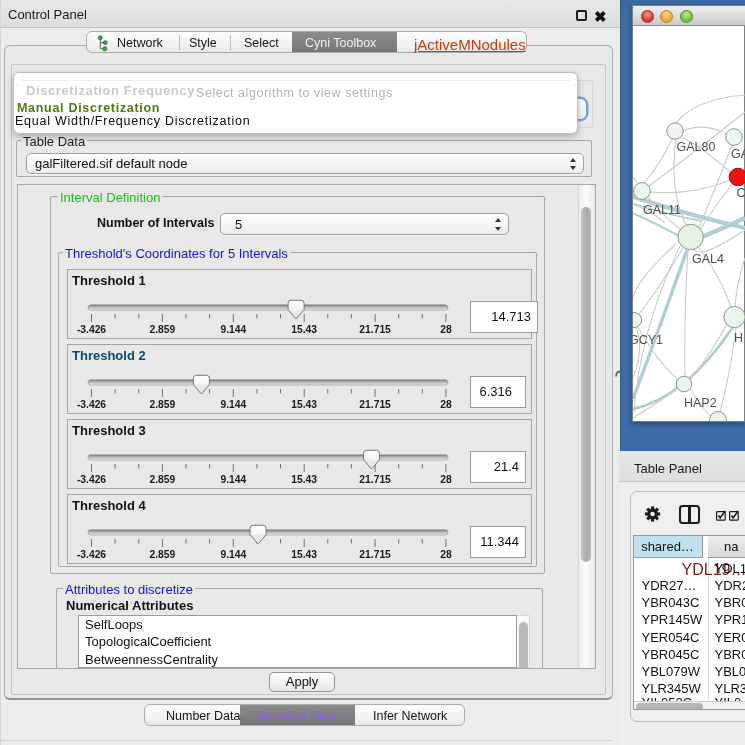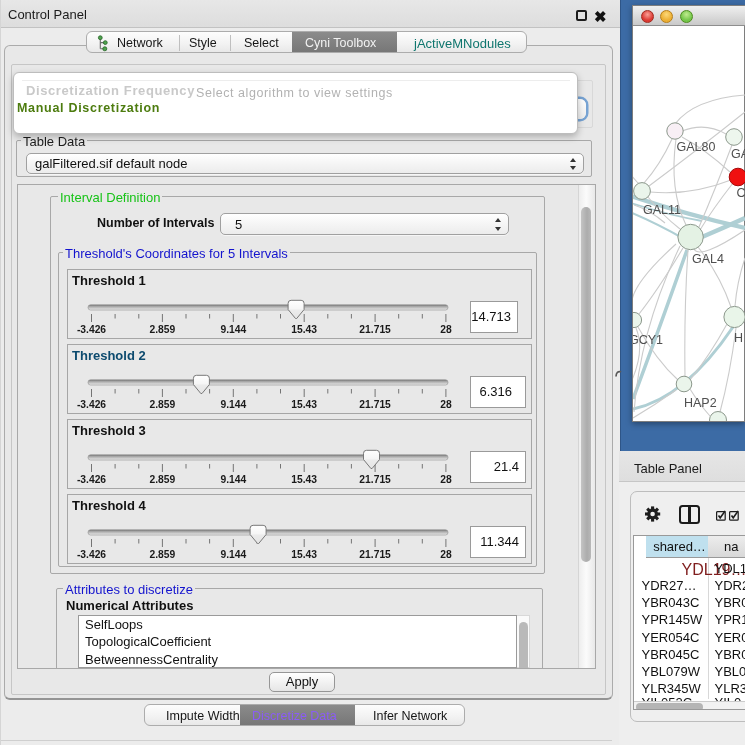--- a/index.html
+++ b/index.html
@@ -29,21 +29,21 @@
 <path d="M3.3 3.8 L3.3 13.8" stroke="#6a6a6a" stroke-width="1.1" fill="none"></path>
 <path d="M3.3 7.6 L8 7.6 M3.3 13.8 L7.4 13.8" stroke="#6a6a6a" stroke-width="1.1" fill="none"></path>
 <circle cx="3.3" cy="2.7" r="1.9" fill="#4EA34E" stroke="#2E6B2E" stroke-width="0.9"></circle>
 <circle cx="8.3" cy="7.6" r="1.9" fill="#4EA34E" stroke="#2E6B2E" stroke-width="0.9"></circle>
 <circle cx="7.8" cy="13.8" r="2" fill="#4EA34E" stroke="#2E6B2E" stroke-width="0.9"></circle>
 </svg>
 <div class="abs" style="left:117px;top:36px;font-size:12.5px;color:#161616;">Network</div>
 <div class="abs" style="left:189px;top:36px;font-size:12.5px;color:#161616;">Style</div>
 <div class="abs" style="left:244px;top:36px;font-size:12.5px;color:#161616;">Select</div>
 <div class="abs" style="left:305px;top:36px;font-size:12.5px;color:#F2F2F2;">Cyni Toolbox</div>
-<div class="abs" style="left:414px;top:36px;font-size:13px;color:#0f766e;">jActiveMNodules</div>
+<div class="abs" style="left:414px;top:36px;font-size:15px;color:#c2410c;text-decoration:underline;">jActiveMNodules</div>
 <div class="abs" style="left:17px;top:80px;width:576px;height:48px;border:1px solid #D8D8D8;border-radius:2px;"></div>
 
 <div class="abs" style="left:542px;top:99px;width:44px;height:20px;border-radius:6px;box-shadow:0 0 0 2.5px rgba(90,145,205,.8);background:linear-gradient(#FFF,#EDEDED);"></div>
 <div class="abs" style="left:16px;top:140px;width:576px;height:37px;border:1px solid #A8A8A8;border-radius:2px;"></div>
 <div class="abs" style="left:21px;top:134px;font-size:13px;color:#1d1d1d;background:#E8E8E8;padding:0 2px;">Table Data</div>
 <div class="combo" style="left:26px;top:153px;width:558px;height:21px;">
 <div class="ctext">galFiltered.sif default node</div>
 <div class="up" style="right:7px;top:4px;"></div>
     <div class="dn" style="right:7px;top:12px;"></div>
   </div>
@@ -100,21 +100,21 @@
         <text x="92.4" y="36" font-size="10.3" font-weight="bold" fill="#1a1a1a" text-anchor="middle" font-family="Liberation Sans, sans-serif">2.859</text>
         <text x="163.3" y="36" font-size="10.3" font-weight="bold" fill="#1a1a1a" text-anchor="middle" font-family="Liberation Sans, sans-serif">9.144</text>
         <text x="234.2" y="36" font-size="10.3" font-weight="bold" fill="#1a1a1a" text-anchor="middle" font-family="Liberation Sans, sans-serif">15.43</text>
         <text x="305.1" y="36" font-size="10.3" font-weight="bold" fill="#1a1a1a" text-anchor="middle" font-family="Liberation Sans, sans-serif">21.715</text>
         <text x="375.9" y="36" font-size="10.3" font-weight="bold" fill="#1a1a1a" text-anchor="middle" font-family="Liberation Sans, sans-serif">28</text>
 <g transform="translate(226.1,0)">
 <path d="M-8,12.5 L-8,6.3 Q-8,3.3 -5,3.3 L5,3.3 Q8,3.3 8,6.3 L8,12.5 L0.6,21.5 L-0.6,21.5 Z" fill="url(#tb)" stroke="#787878" stroke-width="1"></path>
         </g>
 </svg>
     </div>
-<div class="abs" style="left:452px;top:116px;width:48px;height:32px;background:#FFF;border:1px solid #9A9A9A;font-size:13px;color:#111;text-align:right;line-height:30px;padding-right:6px;">14.713</div>
+<div class="abs" style="left:452px;top:116px;width:68px;height:32px;background:#FFF;border:1px solid #9A9A9A;font-size:13px;color:#111;text-align:right;line-height:30px;padding-right:6px;">14.713</div>
 <div class="abs" style="left:49px;top:159px;width:465px;height:70px;border:1px solid #A6A6A6;background:#E8E8E8;"></div>
 <div class="abs" style="left:54px;top:163px;font-size:13px;font-weight:bold;color:#0c4a6e;">Threshold 2</div>
 <div class="abs" style="left:52px;top:187px;width:392px;height:40px;">
       <svg width="392" height="40" viewBox="0 0 392 40" style="position:absolute;left:0;top:0;">
 <defs>
           <linearGradient id="tb" x1="0" y1="0" x2="0" y2="1">
 <stop offset="0" stop-color="#FFFFFF"></stop>
             <stop offset="0.45" stop-color="#F6F6F6"></stop>
             <stop offset="0.55" stop-color="#EBEBEB"></stop>
             <stop offset="1" stop-color="#E4E4E4"></stop>
@@ -256,26 +256,27 @@
       <div style="padding:0 0 0 6px;line-height:17.4px;">SelfLoops<br>TopologicalCoefficient<br>BetweennessCentrality</div>
     </div>
 <div class="abs" style="left:499px;top:430px;width:13px;height:53px;background:#FAFAFA;border:1px solid #D8D8D8;border-left:none;"></div>
 <div class="abs" style="left:500.5px;top:437px;width:9px;height:46px;border-radius:4.5px 4.5px 0 0;background:#B9B9B9;"></div>
 </div>
 <div class="abs" style="left:13px;top:72px;width:565px;height:62px;background:#FFF;border:1px solid #BDBDBD;border-radius:6px;box-shadow:0 3px 7px rgba(0,0,0,.25);z-index:30;">
 <div style="position:absolute;left:8px;top:7px;width:548px;height:1px;background:#EDEDED;"></div>
 <div style="position:absolute;left:12px;top:10px;font-size:13px;font-weight:bold;color:#C9C9C9;letter-spacing:0.6px;">Discretization Frequency</div>
 <div style="position:absolute;left:182px;top:13px;font-size:12.5px;color:#B2B2B2;letter-spacing:0.55px;">Select algorithm to view settings</div>
 <div style="position:absolute;left:3px;top:27.5px;font-size:12.5px;font-weight:bold;color:#4d7c0f;letter-spacing:0.7px;">Manual Discretization</div>
+<div style="position:absolute;left:1px;top:41px;font-size:12.5px;color:#0a0a0a;letter-spacing:0.75px;">Equal Width/Frequency Discretization</div>
 </div>
 <div class="abs" style="left:269px;top:672px;width:66px;height:19.5px;border:1px solid #969696;border-radius:5px;background:linear-gradient(#FEFEFE,#F1F1F1 55%,#E6E6E6);font-size:13px;color:#111;text-align:center;line-height:18px;z-index:5;">Apply</div>
 <div class="abs" style="left:144px;top:704px;width:321px;height:22px;border:1px solid #ACACAC;border-radius:6px;background:linear-gradient(#FDFDFD,#F2F2F2 60%,#E8E8E8);overflow:hidden;">
 <div style="position:absolute;left:95px;top:0;width:115px;height:22px;background:linear-gradient(#8B8B8B,#757575);"></div>
 </div>
-<div class="abs" style="left:166px;top:709px;font-size:12.5px;color:#161616;">Impute Width</div>
+<div class="abs" style="left:166px;top:709px;font-size:12.5px;color:#161616;">Number Data</div>
 <div class="abs" style="left:252px;top:709px;font-size:12.5px;color:#8b5cf6;">Discretize Data</div>
 <div class="abs" style="left:373px;top:709px;font-size:12.5px;color:#161616;">Infer Network</div>
 <div class="abs" style="left:0px;top:740px;width:612px;height:1px;background:#CFCFCF;"></div>
 <div class="abs" style="left:0px;top:0;width:1px;height:745px;background:#D5D5D5;"></div>
 <div class="abs" style="left:620px;top:0;width:125px;height:451px;background:#3C6BA5;border-left:1px solid #2E5587;"></div>
 <svg class="abs" style="left:615px;top:369px;" width="7" height="8" viewBox="0 0 7 8">
     <path d="M1,7.5 Q1.2,1.5 6.2,2.8" stroke="#5a5a5a" stroke-width="1.7" fill="none"></path>
   </svg>
 <div class="abs" style="left:632px;top:5px;width:113px;height:417px;border:1px solid #7E7E7E;background:#FFF;box-shadow:0 2px 6px rgba(0,0,0,.35);"></div>
 <div class="abs" style="left:633px;top:6px;width:112px;height:20px;background:linear-gradient(#F0F0F0,#C9C9C9);border-bottom:1px solid #8E8E8E;"></div>
@@ -354,21 +355,21 @@
 <div class="abs" style="left:688px;top:507px;width:2.6px;height:14.5px;background:#1a1a1a;"></div>
 <svg class="abs" style="left:715.5px;top:509.5px;" width="11" height="11" viewBox="0 0 11 11">
 <rect x="0.6" y="1.6" width="8.6" height="8.6" rx="1" fill="none" stroke="#1d1d1d" stroke-width="1.25"></rect>
 <path d="M2.5 5.6 L4.2 7.8 L9.2 0.9" stroke="#1d1d1d" stroke-width="1.6" fill="none"></path>
   </svg>
 <svg class="abs" style="left:729px;top:509.5px;" width="11" height="11" viewBox="0 0 11 11">
 <rect x="0.6" y="1.6" width="8.6" height="8.6" rx="1" fill="none" stroke="#1d1d1d" stroke-width="1.25"></rect>
 <path d="M2.5 5.6 L4.2 7.8 L9.2 0.9" stroke="#1d1d1d" stroke-width="1.6" fill="none"></path>
   </svg>
 <div class="abs" style="left:632.5px;top:535px;width:113px;height:175px;border:1px solid #999;border-right:none;background:#FFF;overflow:hidden;">
-<div style="position:absolute;left:0;top:0;width:69px;height:22px;background:#BFE0EE;border-right:1px solid #999;border-bottom:1px solid #999;font-size:13px;color:#111;text-align:center;line-height:21px;margin-left:12px;">shared…</div>
+<div style="position:absolute;left:0;top:0;width:69px;height:22px;background:#BFE0EE;border-right:1px solid #999;border-bottom:1px solid #999;font-size:13px;color:#111;text-align:center;line-height:21px;">shared…</div>
 <div style="position:absolute;left:74.5px;top:0;width:45px;height:22px;background:linear-gradient(#EDEDED,#D8D8D8);border-bottom:1px solid #999;font-size:13px;color:#111;padding-left:16px;line-height:21px;">na</div>
 <div style="position:absolute;left:74px;top:22px;width:1px;height:141px;background:#D8D8D8;"></div>
 <div style="position:absolute;left:8px;top:25.0px;font-size:16px;color:#7f1d1d;margin-left:40px;">YDL19…</div>
 <div style="position:absolute;left:81px;top:25.0px;font-size:13px;color:#111;">YDL1</div>
 <div style="position:absolute;left:8px;top:42.1px;font-size:13px;color:#111;">YDR27…</div>
 <div style="position:absolute;left:81px;top:42.1px;font-size:13px;color:#111;">YDR2</div>
 <div style="position:absolute;left:8px;top:59.3px;font-size:13px;color:#111;">YBR043C</div>
 <div style="position:absolute;left:81px;top:59.3px;font-size:13px;color:#111;">YBR0</div>
 <div style="position:absolute;left:8px;top:76.4px;font-size:13px;color:#111;">YPR145W</div>
 <div style="position:absolute;left:81px;top:76.4px;font-size:13px;color:#111;">YPR1</div>

